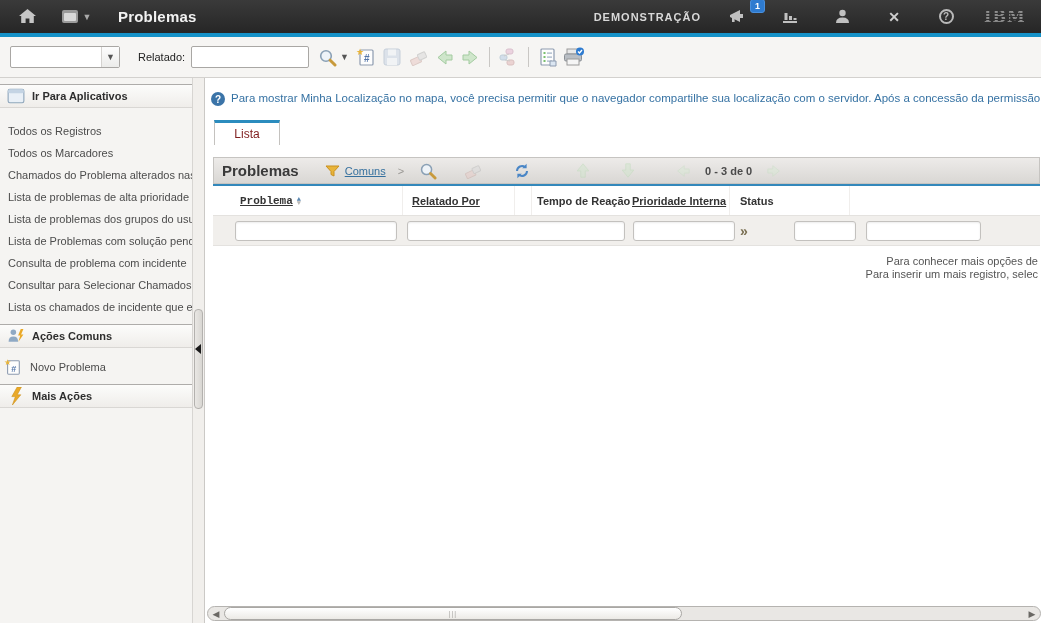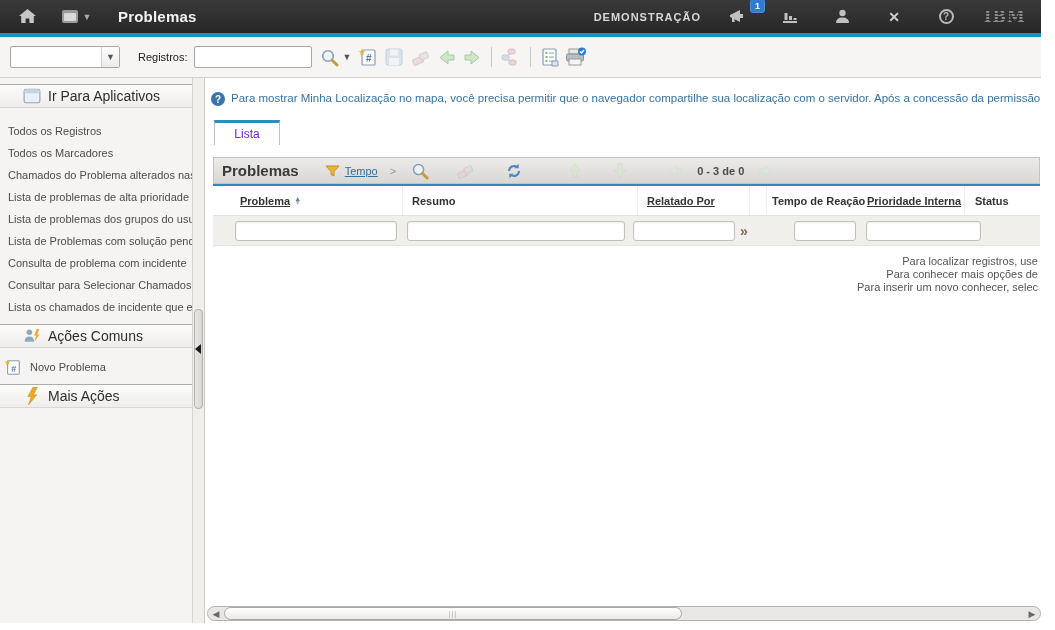--- a/index.html
+++ b/index.html
@@ -54,22 +54,22 @@
   .tsep { width:1px; height:20px; background:#c9c7c4; margin:0 6px; }
 
   
   .body-row { display:flex; height:545px; position:relative; }
 
   
   .sidebar { width:193px; background:#f5f4f2; border-right:1px solid #d7d5d2; overflow:hidden; }
   .side-head {
     height:24px; margin-top:0; background:linear-gradient(#fcfcfb,#efedea);
     border-top:1px solid #aeacaa; border-bottom:1px solid #d9d7d4;
-    display:flex; align-items:center; gap:7px; padding:0 23px;
-    font-size:14px; font-weight:normal; color:#2e2e2e; cursor:pointer;
+    display:flex; align-items:center; gap:7px; padding:0 7px;
+    font-size:11px; font-weight:bold; color:#2e2e2e; cursor:pointer;
   }
   .side-head.first { margin-top:6px; }
   .side-gap { height:4px; }
   .squery {
     font-size:11px; color:#4c4c4c; padding:0 8px; height:22px; line-height:22px;
     white-space:nowrap; overflow:hidden; cursor:pointer;
   }
   .saction {
     display:flex; align-items:center; gap:8px; padding:0 4px; height:25px;
     font-size:11px; color:#4c4c4c; cursor:pointer;
@@ -95,21 +95,21 @@
   .info-ico {
     width:14px; height:14px; border-radius:50%; background:#3b74a8; color:#fff; flex:none;
     font-size:10px; font-weight:bold; display:flex; align-items:center; justify-content:center;
   }
   .info-text { font-size:11.5px; color:#3672a3; }
 
   .tab-row { margin:14px 0 0 9px; height:25px; display:flex; }
   .tab {
     min-width:66px; padding:0 14px; background:#fff; border:1px solid #c4c2bf; border-bottom:none;
     border-top:3px solid #2b8cbe; display:flex; align-items:center; justify-content:center;
-    font-size:12px; color:#6d28d9; cursor:pointer;
+    font-size:12px; color:#7f1d1d; cursor:pointer;
   }
 
   .panel { margin:12px 0 0 8px; width:827px; }
   .tt {
     height:27px; background:linear-gradient(#edebe9,#d9d7d4); border:1px solid #c6c4c1;
     display:flex; align-items:center; padding:0 8px;
   }
   .tt-title { font-size:15px; font-weight:bold; color:#3a3a3a; margin-right:26px; }
   .filtro-link { font-size:11px; color:#35709e; text-decoration:underline; cursor:pointer; margin:0 4px 0 5px; }
   .tt-chev { color:#9a9894; font-size:11px; margin:0 8px; }
@@ -117,21 +117,21 @@
   .tt-ico.dis { opacity:0.45; cursor:default; }
   .pag-text { font-size:11px; font-weight:bold; color:#4a4a4a; margin:0 6px; }
 
   .hdr-row {
     display:flex; background:#fff; border-top:2px solid #3388bb; border-bottom:1px solid #e4e2df;
     height:32px; align-items:center; overflow:hidden;
   }
   .hcell { font-size:11px; font-weight:bold; color:#333; white-space:nowrap; flex:none; display:flex; align-items:center; height:100%; border-right:1px solid #f0eeec; }
   .hcell .lbl { cursor:pointer; }
   .hcell .lbl.sortable { text-decoration:underline; }
-  .c0{ width:190px; padding-left:27px; } .c1{ width:235px; padding-left:9px; }
+  .c0{ width:190px; padding-left:27px;font-family:Liberation Mono, monospace; } .c1{ width:235px; padding-left:9px; }
   .c2{ width:112px; padding-left:9px; } .cx{ width:17px; } .c3{ width:88px; padding-left:5px; }
   .c4{ width:110px; padding-left:12px; } .c5{ width:120px; padding-left:10px; }
   .sort-ico { display:inline-flex; flex-direction:column; margin-left:4px; line-height:4px; }
   .sort-ico span { font-size:7px; }
   .sort-up { color:#5b87b0; } .sort-dn { color:#b9b7b4; }
 
   .flt-row { display:flex; align-items:center; background:#f1efec; height:30px; border-bottom:1px solid #e4e2df; overflow:hidden; }
   .flt-input {
     height:20px; border:1px solid #c3c1be; border-radius:3px; background:#fff;
     box-shadow:inset 0 1px 2px rgba(0,0,0,0.08); font-size:11px; padding:0 4px;
@@ -216,21 +216,21 @@
       </svg>
     </div>
   </div>
   <div class="blue-stripe"></div>
 
   <div class="toolbar">
     <div class="combo">
       <span class="cval"></span>
       <span class="caret">▼</span>
     </div>
-    <span class="find-label">Registros:</span>
+    <span class="find-label">Relatado:</span>
     <input class="find-input" value="" style="">
     <span class="tbtn" style="margin-left:6px">
       <svg width="19" height="19" viewBox="0 0 19 19">
         <circle cx="8" cy="8" r="5.3" fill="#eef3f8" stroke="#8aa0b5" stroke-width="1.6"></circle>
         <line x1="12.2" y1="12.2" x2="17" y2="17" stroke="#c89a3c" stroke-width="3" stroke-linecap="round"></line>
       </svg>
     </span>
     <span class="tb-caret">▼</span>
     <span class="tbtn">
       <svg width="20" height="20" viewBox="0 0 20 20">
@@ -362,21 +362,21 @@
         </div>
       </div>
 
       <div class="panel">
 
         <div class="tt">
           <span class="tt-title">Problemas</span>
           <svg width="15" height="12" viewBox="0 0 15 12">
             <path d="M1 1 14 1 9 6.5 9 11 6 9.5 6 6.5 Z" fill="#e8b43a" stroke="#c9901e"></path>
           </svg>
-          <span class="filtro-link">Tempo</span>
+          <span class="filtro-link">Comuns</span>
           <span class="tt-chev">&gt;</span>
           <span class="tt-ico">
             <svg width="18" height="18" viewBox="0 0 19 19">
               <circle cx="8" cy="8" r="5.3" fill="#eef3f8" stroke="#8aa0b5" stroke-width="1.6"></circle>
               <line x1="12.2" y1="12.2" x2="17" y2="17" stroke="#c89a3c" stroke-width="3" stroke-linecap="round"></line>
             </svg>
           </span>
           <span class="tt-ico dis" style="margin-left:18px">
             <svg width="18" height="16" viewBox="0 0 19 17">
               <rect x="2" y="9" width="10" height="6" rx="1" transform="rotate(-25 7 12)" fill="#e9c9c4" stroke="#c8a8a2"></rect>
@@ -414,23 +414,20 @@
           </span>
         </div>
 
         <div class="hdr-row">
           <div class="hcell c0">
             <span class="lbl sortable">Problema</span>
             <span class="sort-ico">
               <span class="sort-up">▲</span>
                 <span class="sort-dn">▼</span>
             </span>
-          </div>
-          <div class="hcell c1">
-            <span class="lbl">Resumo</span>
           </div>
           <div class="hcell c2">
             <span class="lbl sortable">Relatado Por</span>
           </div>
           <div class="hcell cx"></div>
           <div class="hcell c3" style="border-right:none">
             <span class="lbl">Tempo de Reação</span>
           </div>
           <div class="hcell c4">
             <span class="lbl sortable">Prioridade Interna</span>
@@ -443,23 +440,22 @@
         <div class="flt-row">
           <input class="flt-input fi0" value="" style="">
           <input class="flt-input fi1" value="" style="">
           <input class="flt-input fi2" value="" style="">
           <span class="expand-chev">»</span>
           <input class="flt-input fi4" value="" style="">
           <input class="flt-input fi5" value="" style="">
         </div>
 
         <div class="help-block">
-          <div class="help-line">Para localizar registros, use</div>
           <div class="help-line">Para conhecer mais opções de</div>
-          <div class="help-line">Para inserir um novo conhecer, selec</div>
+          <div class="help-line">Para inserir um mais registro, selec</div>
         </div>
       </div>
 
       <div class="hscroll">
         <span class="hs-arrow">◀</span>
         <div class="hs-thumb">
           <span class="hs-grip">|||</span>
         </div>
         <span class="hs-arrow" style="margin-left:auto">▶</span>
       </div>

